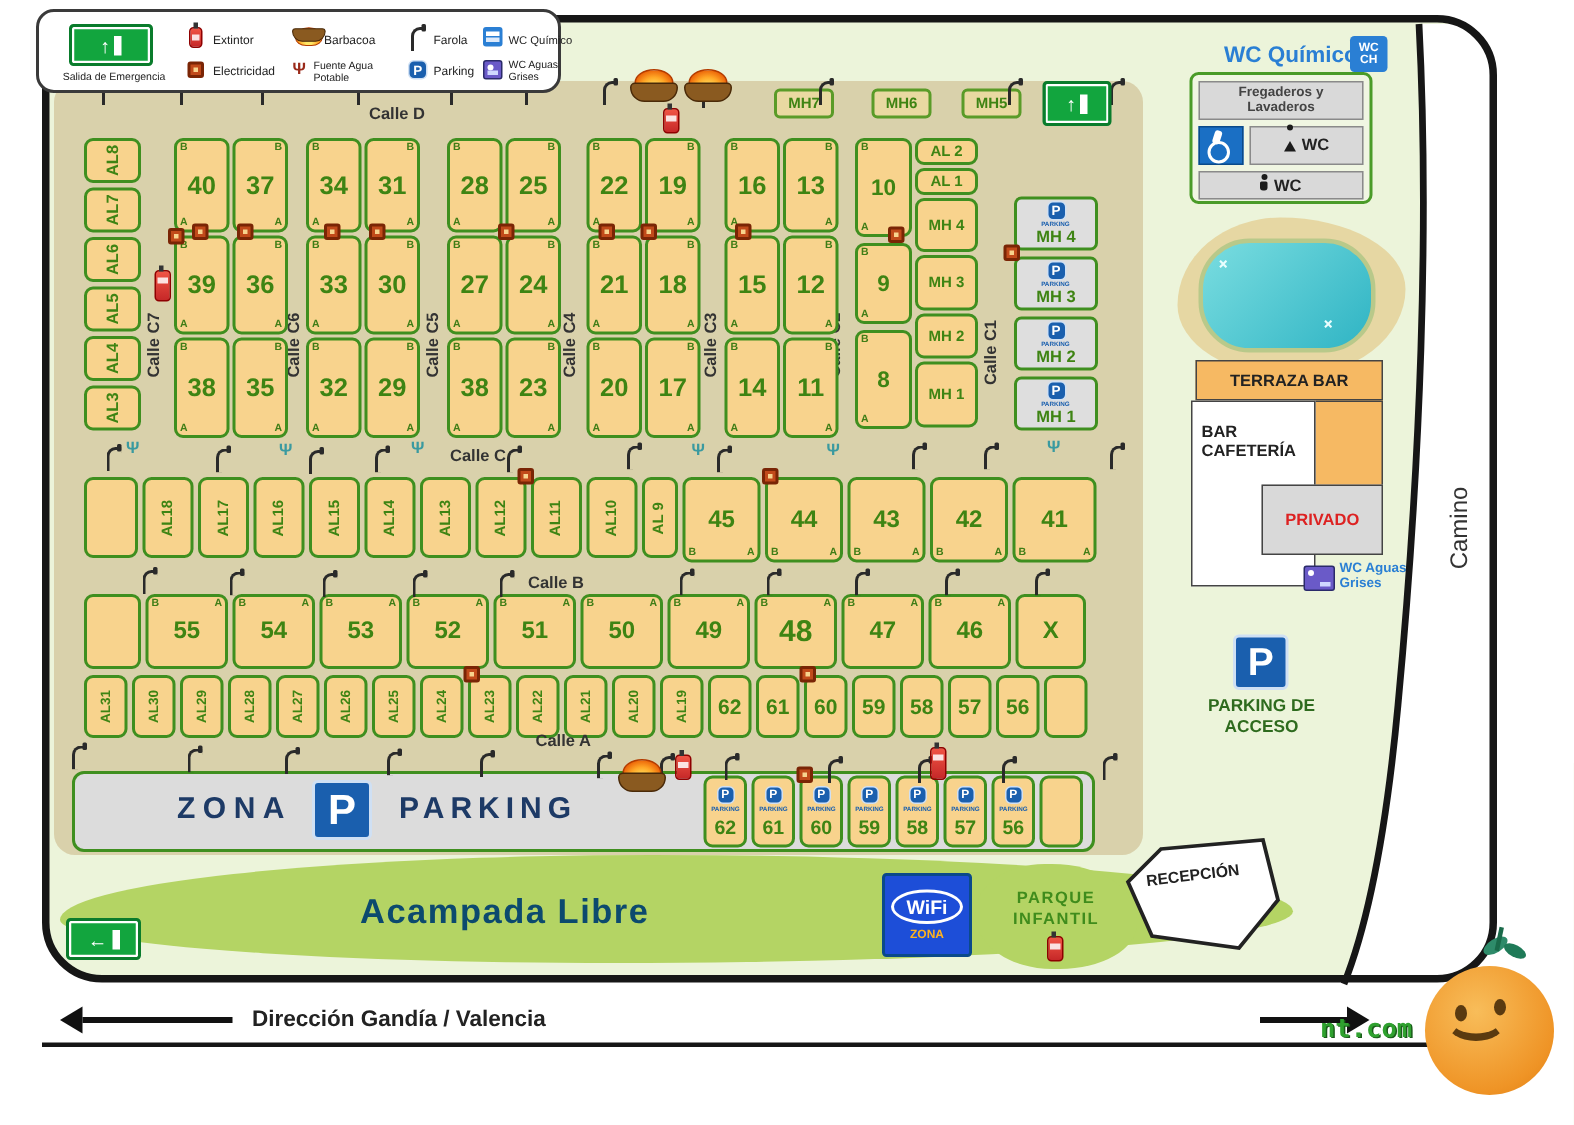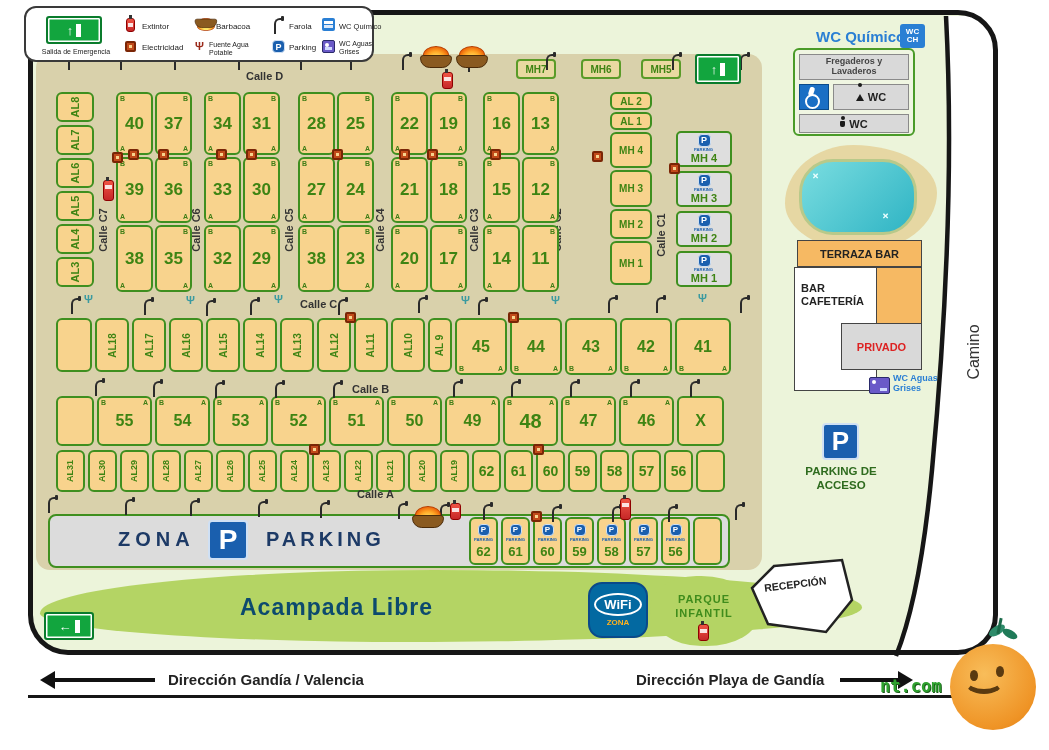--- a/index.html
+++ b/index.html
@@ -277,20 +277,37 @@
         <span class="num">14</span>
         <span class="corner bl">A</span>
       </div>
     <div class="plot">
         <span class="corner tr">B</span>
         <span class="num">11</span>
         <span class="corner br">A</span>
       </div>
   </div>
 
+  <div class="rowflex" style="left:570px;top:92px;flex-direction:column;gap:4px">
+    <div class="plot" style="width:38px;height:66px">
+        <span class="corner tl">B</span>
+        <span class="num" style="font-size:15px">10</span>
+        <span class="corner bl">A</span>
+      </div>
+    <div class="plot" style="width:38px;height:54px">
+        <span class="corner tl">B</span>
+        <span class="num" style="font-size:15px">9</span>
+        <span class="corner bl">A</span>
+      </div>
+    <div class="plot" style="width:38px;height:66px">
+        <span class="corner tl">B</span>
+        <span class="num" style="font-size:15px">8</span>
+        <span class="corner bl">A</span>
+      </div>
+  </div>
   <div class="rowflex" style="left:610px;top:92px;flex-direction:column;gap:2px">
     <div class="plot" style="width:42px;height:18px;font-size:10px">AL 2</div>
     <div class="plot" style="width:42px;height:18px;font-size:10px">AL 1</div>
     <div class="plot" style="width:42px;height:36px;font-size:10px">MH 4</div>
     <div class="plot" style="width:42px;height:37px;font-size:10px">MH 3</div>
     <div class="plot" style="width:42px;height:30px;font-size:10px">MH 2</div>
     <div class="plot" style="width:42px;height:44px;font-size:10px">MH 1</div>
   </div>
 
   <div class="rowflex" style="left:676px;top:131px;flex-direction:column;gap:4px">
@@ -655,21 +672,21 @@
   <div class="picon" style="position:absolute;left:822px;top:423px;width:37px;height:37px;font-size:26px;border-width:2.5px">P</div>
   <span style="position:absolute;left:786px;top:464px;width:110px;font-size:11.5px;font-weight:bold;color:#2e6b1e;text-align:center;line-height:1.25">PARKING DE ACCESO</span>
 
   <div class="blob" style="left:40px;top:570px;width:822px;height:72px;border-radius:48% 52% 55% 45%/60% 52% 48% 40%"></div>
   <span style="position:absolute;left:240px;top:594px;font-size:23px;font-weight:bold;color:#0c4a6e;letter-spacing:1px;z-index:2">Acampada Libre</span>
   <div class="exit" style="left:44px;top:612px;width:50px;height:28px;z-index:2">
     <span class="arr">←</span>
       <span class="door"></span>
   </div>
 
-  <div style="position:absolute;left:588px;top:582px;width:60px;height:56px;background:#0369a1;border:2px solid #0a4a8a;border-radius:14px;z-index:2;display:flex;flex-direction:column;align-items:center;justify-content:center">
+  <div style="position:absolute;left:588px;top:582px;width:60px;height:56px;background:#1d4ed8;border:2px solid #0a4a8a;border-radius:3px;z-index:2;display:flex;flex-direction:column;align-items:center;justify-content:center">
     <span style="border:2px solid #fff;border-radius:50%;padding:3px 8px;font-size:13px;font-weight:bold;color:#fff;line-height:1">WiFi</span>
     <span style="font-size:8px;font-weight:bold;color:#ffb21f;margin-top:2px">ZONA</span>
   </div>
 
   <div class="bl blob" style="left:650px;top:576px;width:108px;height:70px;border-radius:45% 55% 50% 50%/50% 55% 45% 55%"></div>
   <span style="position:absolute;left:656px;top:592px;width:96px;font-size:11px;font-weight:bold;color:#3f8c1c;text-align:center;line-height:1.3;letter-spacing:1px;z-index:2">PARQUE INFANTIL</span>
   <div class="ext" style="left:698px;top:624px;z-index:2"></div>
 
   <svg width="112" height="80" style="position:absolute;left:746px;top:558px;z-index:2">
     <polygon points="28,8 96,2 106,42 80,74 22,66 6,30" fill="#ffffff" stroke="#222" stroke-width="2.5"></polygon>
@@ -682,21 +699,20 @@
   </svg>
   <div style="position:absolute;left:934px;top:344px;width:80px;height:16px;display:flex;align-items:center;justify-content:center;transform:rotate(-90deg);font-size:16px;color:#333;z-index:5">Camino</div>
 
   <div id="frame"></div>
   <div id="bottomline"></div>
 
   <div style="position:absolute;left:55px;top:678px;width:100px;height:4px;background:#111;z-index:6">
     <div style="position:absolute;left:-15px;top:-7px;border-right:15px solid #111;border-top:9px solid transparent;border-bottom:9px solid transparent"></div>
   </div>
   <span style="position:absolute;left:168px;top:671px;font-size:15px;font-weight:bold;color:#222;z-index:6">Dirección Gandía / Valencia</span>
-  <span style="position:absolute;left:636px;top:671px;font-size:15px;font-weight:bold;color:#222;z-index:6">Dirección Playa de Gandía</span>
   <div style="position:absolute;left:840px;top:678px;width:58px;height:4px;background:#111;z-index:6">
     <div style="position:absolute;right:-15px;top:-7px;border-left:15px solid #111;border-top:9px solid transparent;border-bottom:9px solid transparent"></div>
   </div>
 
   <div id="legend">
     <div class="exit" style="left:20px;top:8px;width:56px;height:28px">
       <span class="arr">↑</span>
         <span class="door"></span>
     </div>
     <span class="leglabel2" style="left:4px;top:40px;width:92px;text-align:center;font-size:7px">Salida de Emergencia</span>

